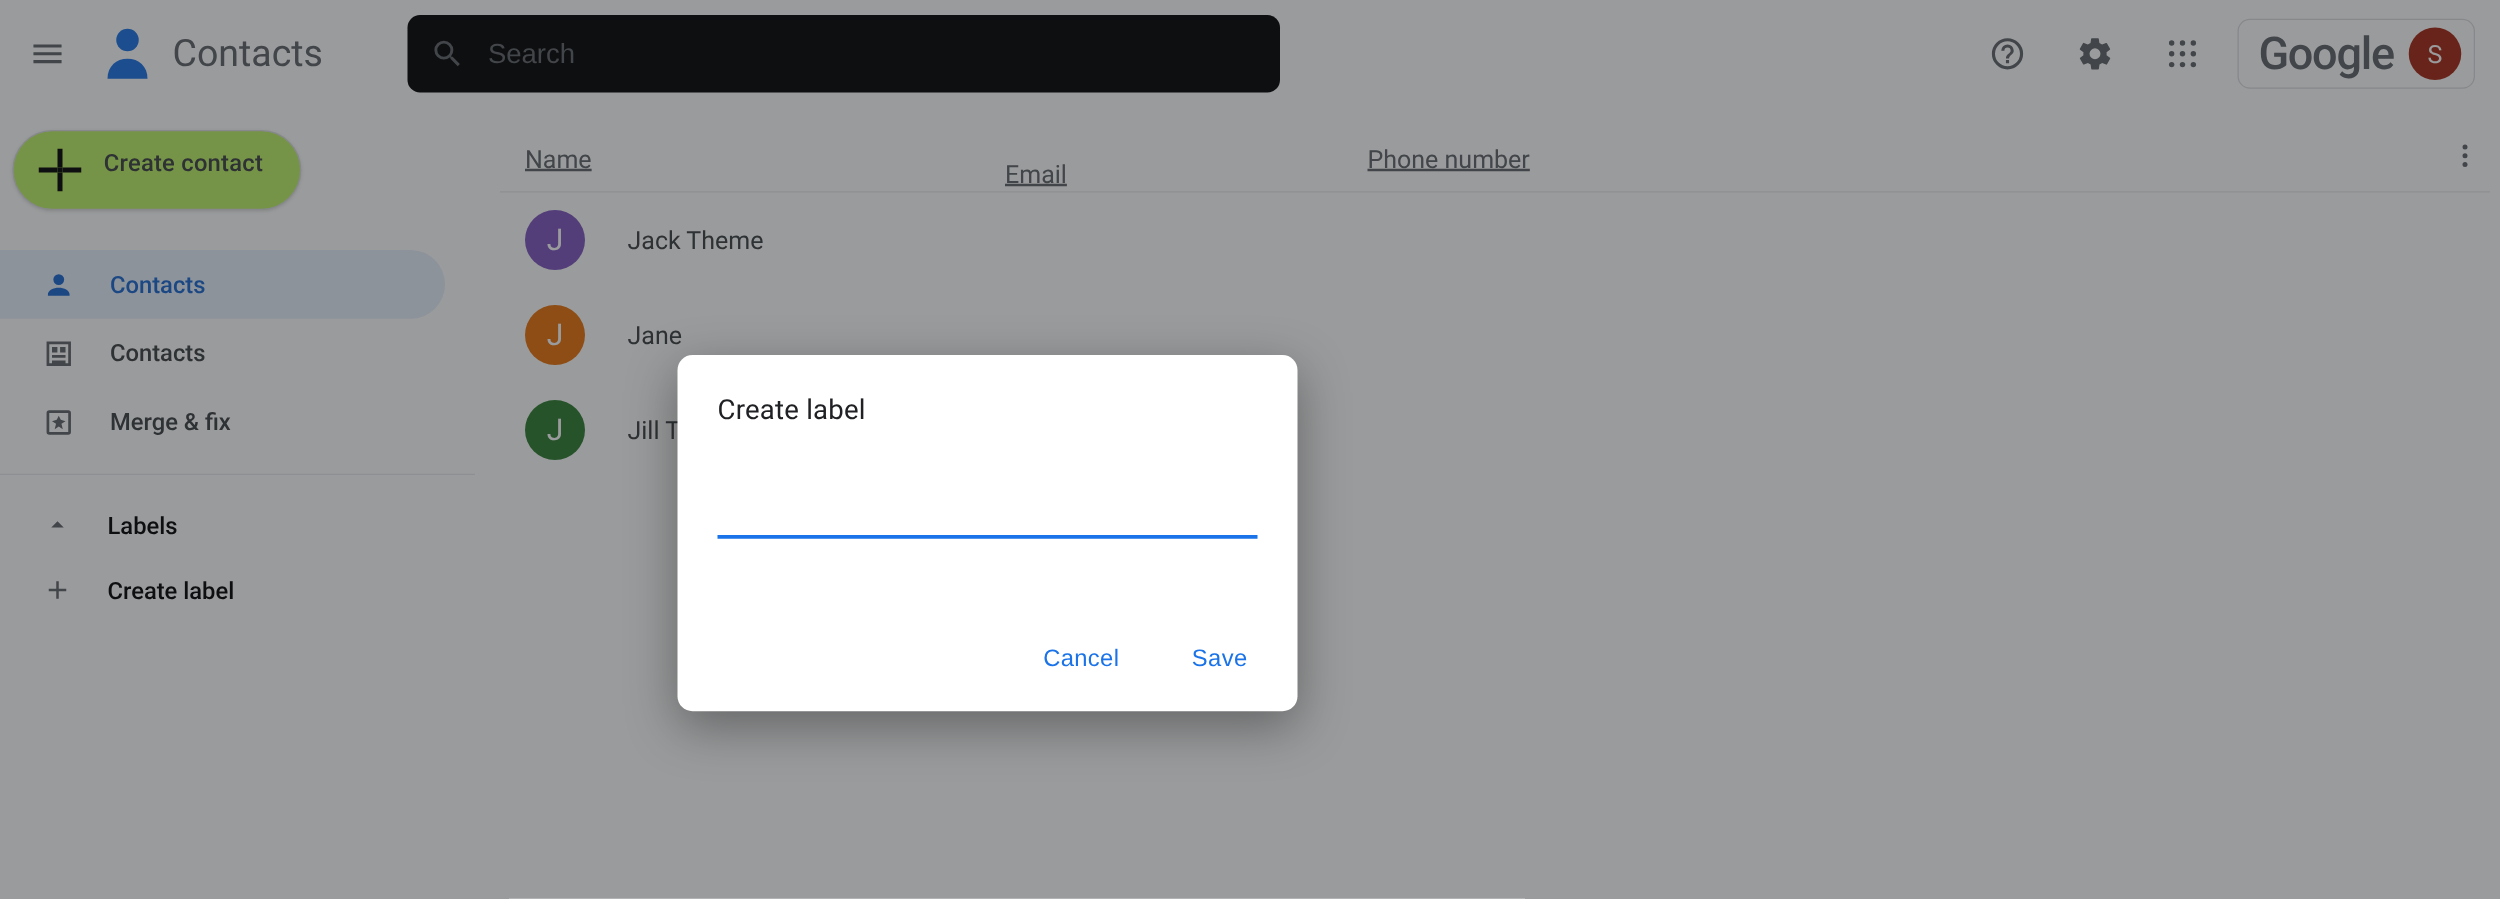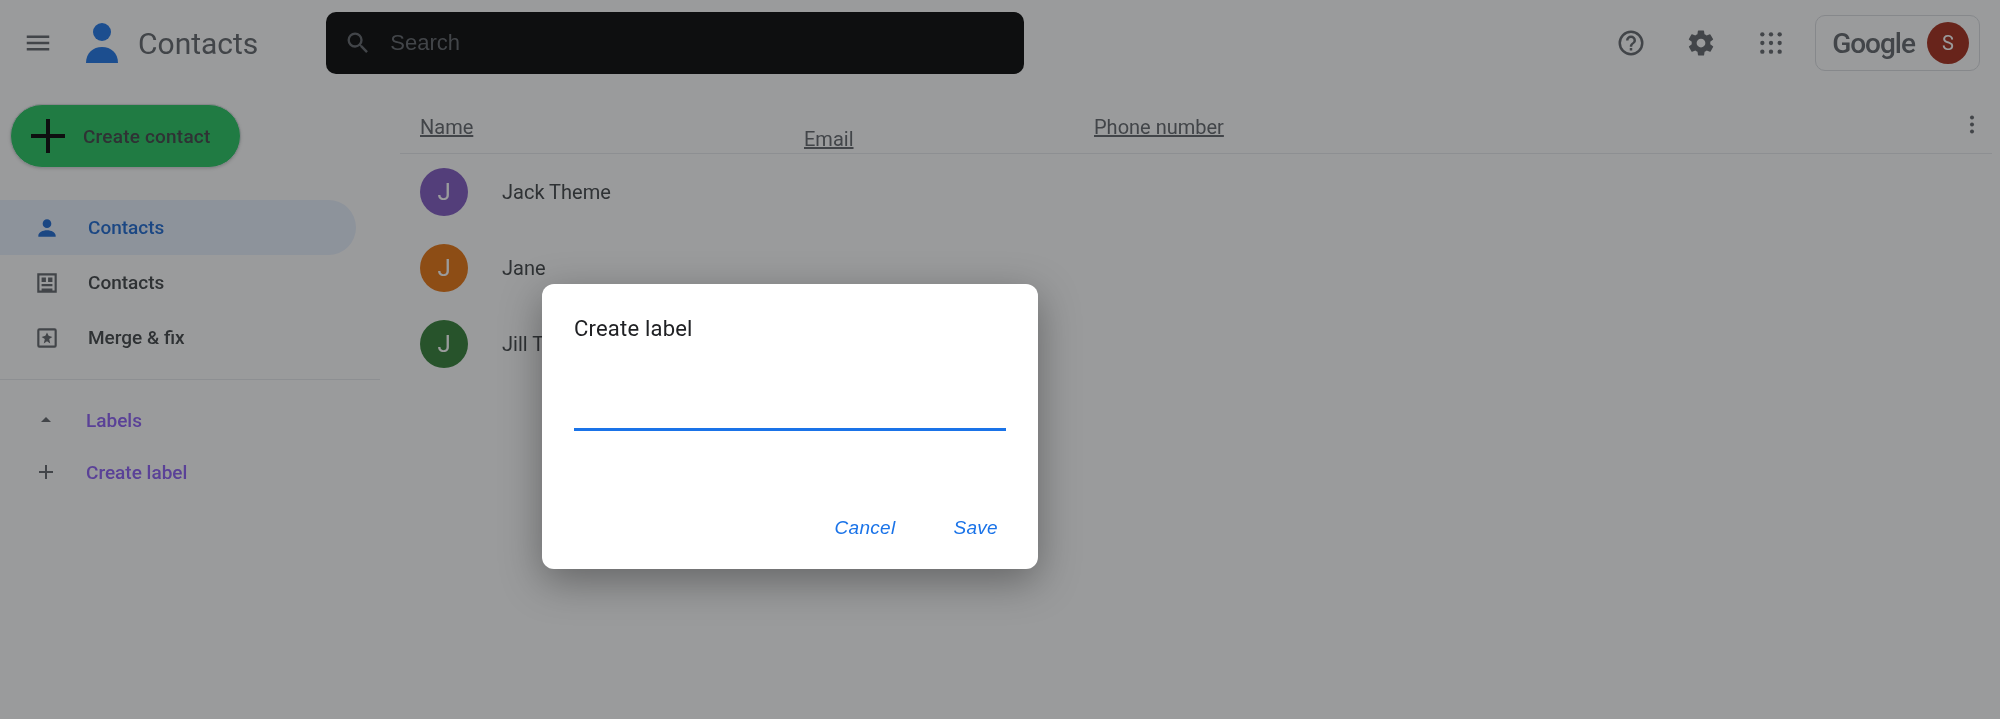--- a/index.html
+++ b/index.html
@@ -84,21 +84,21 @@
   .account-chip {
     display: flex;
     align-items: center;
     border: 1px solid #dadce0;
     border-radius: 10px;
     padding: 6px 10px 6px 16px;
     gap: 12px;
     cursor: pointer;
   }
   .google-word {
-    font-size: 28px;
+    font-size: 36px;
     font-weight: 500;
     letter-spacing: -1px;
     color: #5f6368;
   }
   .avatar-sm {
     width: 42px; height: 42px;
     border-radius: 50%;
     background: #a52714;
     color: #fff;
     display: flex; align-items: center; justify-content: center;
@@ -112,23 +112,22 @@
   }
 
   
   .sidebar {
     width: 380px;
     padding-top: 18px;
   }
   .create-btn {
     margin-left: 10px;
     display: inline-flex;
-    align-items: center;
     gap: 18px;
-    background: #22c55e;
+    background: #bef264;
     border: 1px solid #dadce0;
     border-radius: 32px;
     padding: 14px 30px 14px 20px;
     box-shadow: 0 1px 3px rgba(60,64,67,.2);
     cursor: pointer;
     font-size: 19px;
     font-weight: 500;
     color: #3c4043;
     letter-spacing: .2px;
   }
@@ -171,21 +170,21 @@
     margin: 14px 0;
   }
 
   .nav-sec {
     height: 52px;
     display: flex;
     align-items: center;
     gap: 28px;
     padding-left: 34px;
     font-size: 19px;
-    color: #8b5cf6;
+    color: #000000;
     cursor: pointer;
     font-weight: 500;
   }
   .nav-sec svg { width: 24px; height: 24px; fill: #5f6368; }
 
   
   .main {
     flex: 1;
     padding-top: 14px;
     padding-left: 20px;
@@ -284,21 +283,20 @@
   }
   .dialog-btn {
     background: none;
     border: none;
     font-size: 19px;
     font-weight: 500;
     color: #1a73e8;
     cursor: pointer;
     padding: 8px 4px;
     letter-spacing: .3px;
-    font-style: italic;
   }
 </style>
 </head>
 <body>
 
 <div class="header">
   <div class="menu-btn">
     <svg viewBox="0 0 24 24">
         <path d="M3 6h18v2H3V6zm0 5h18v2H3v-2zm0 5h18v2H3v-2z"></path>
       </svg>

